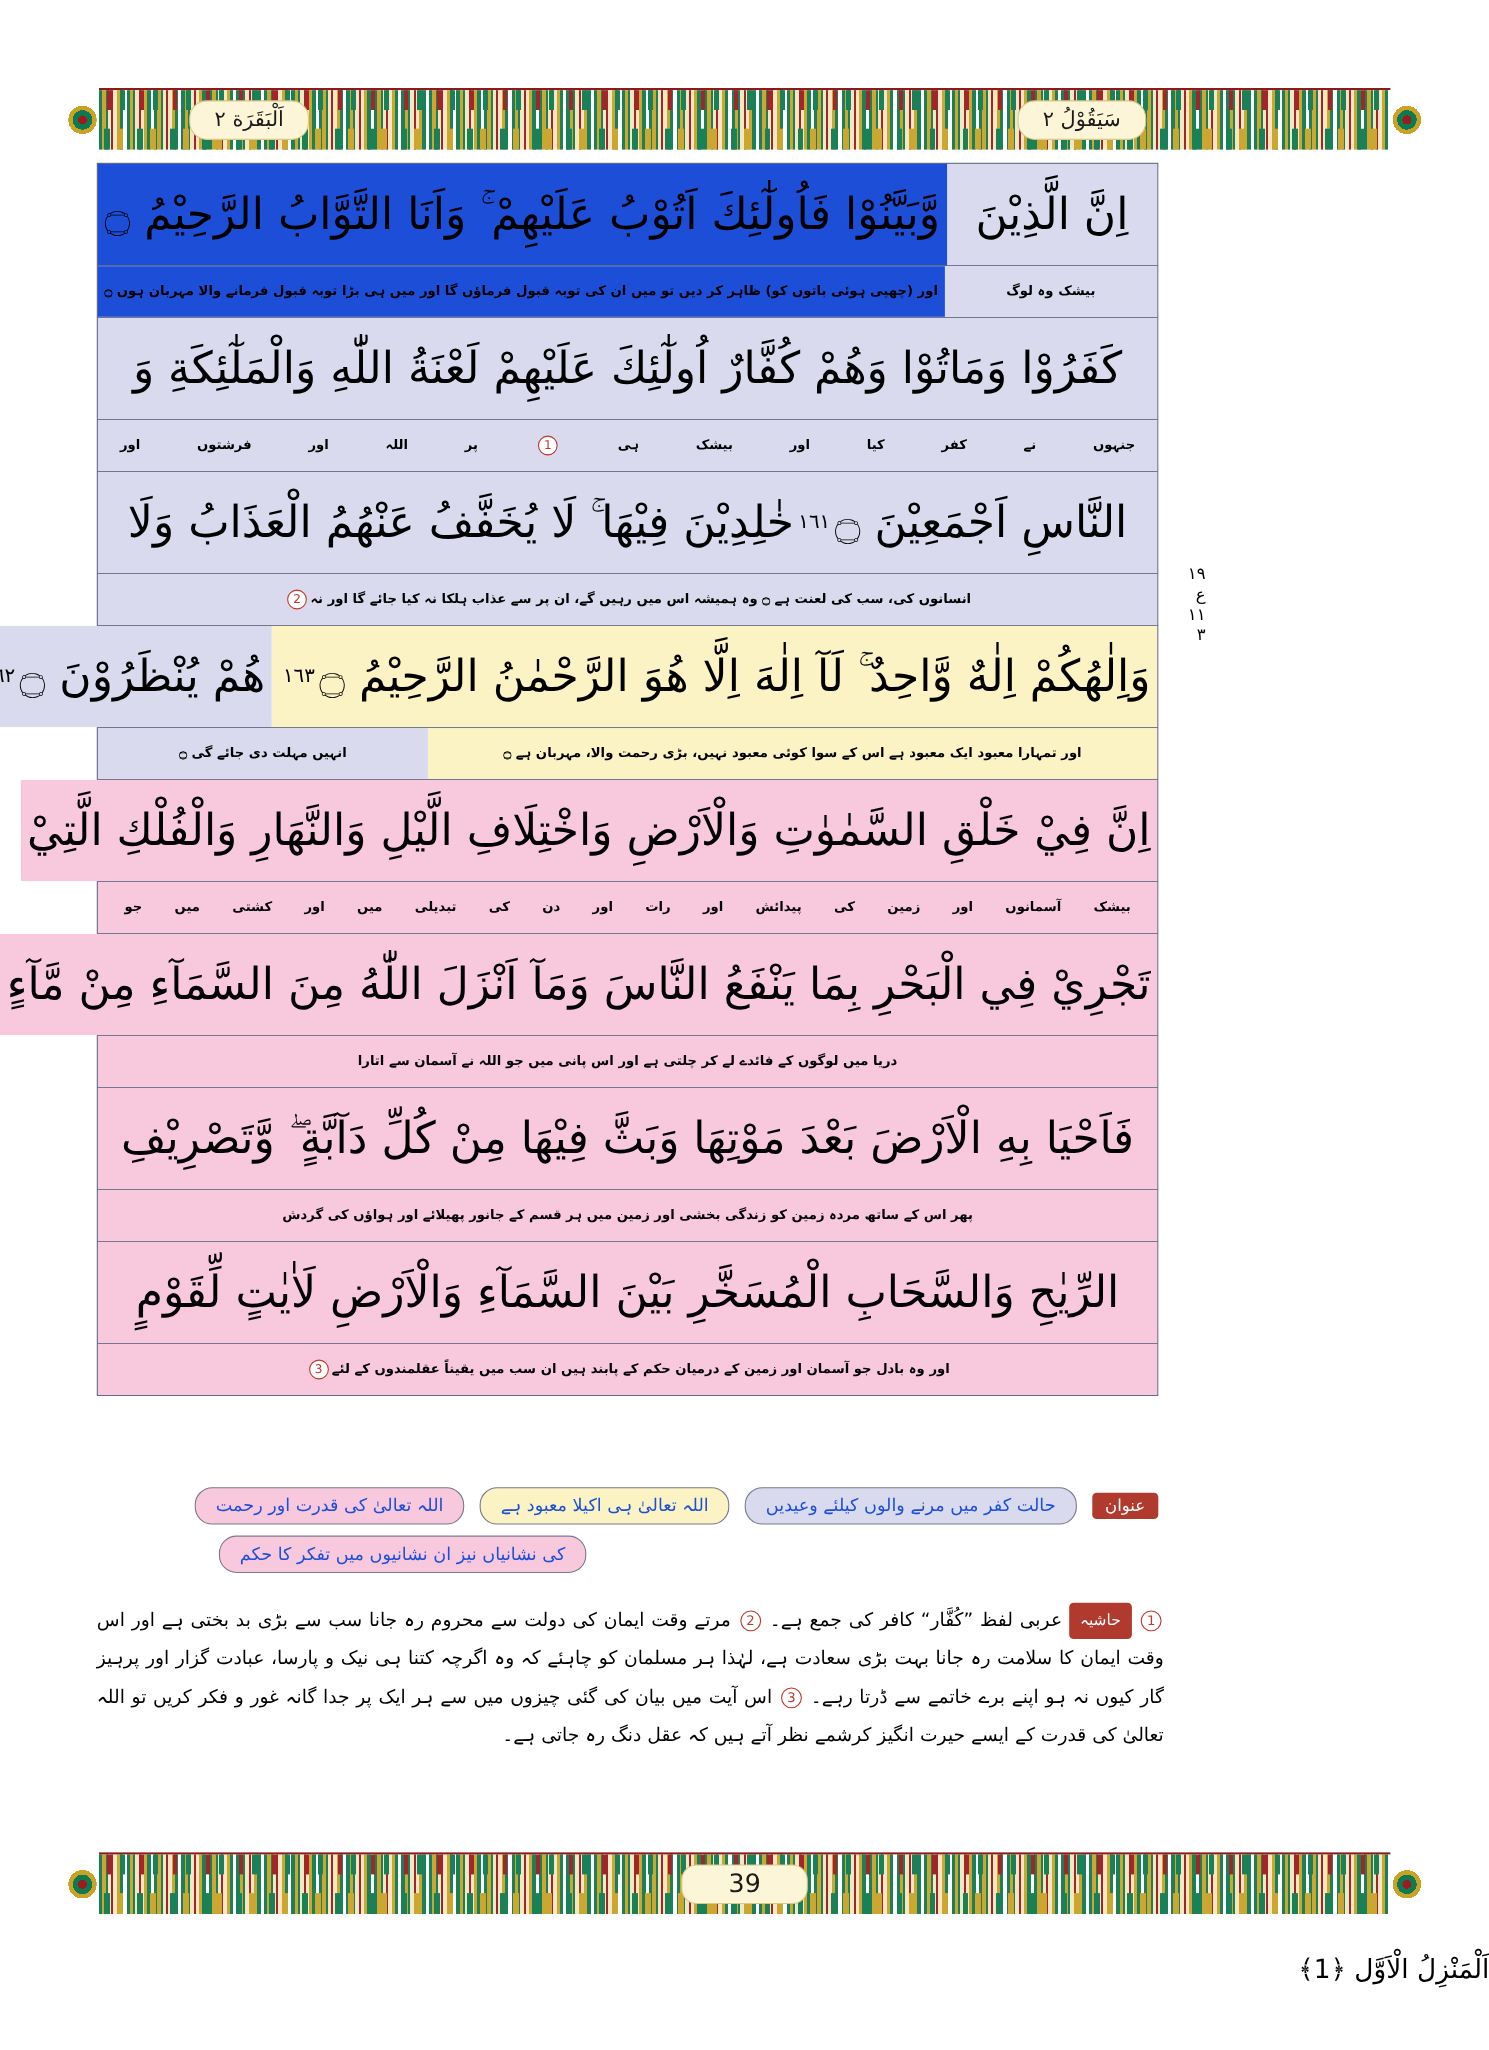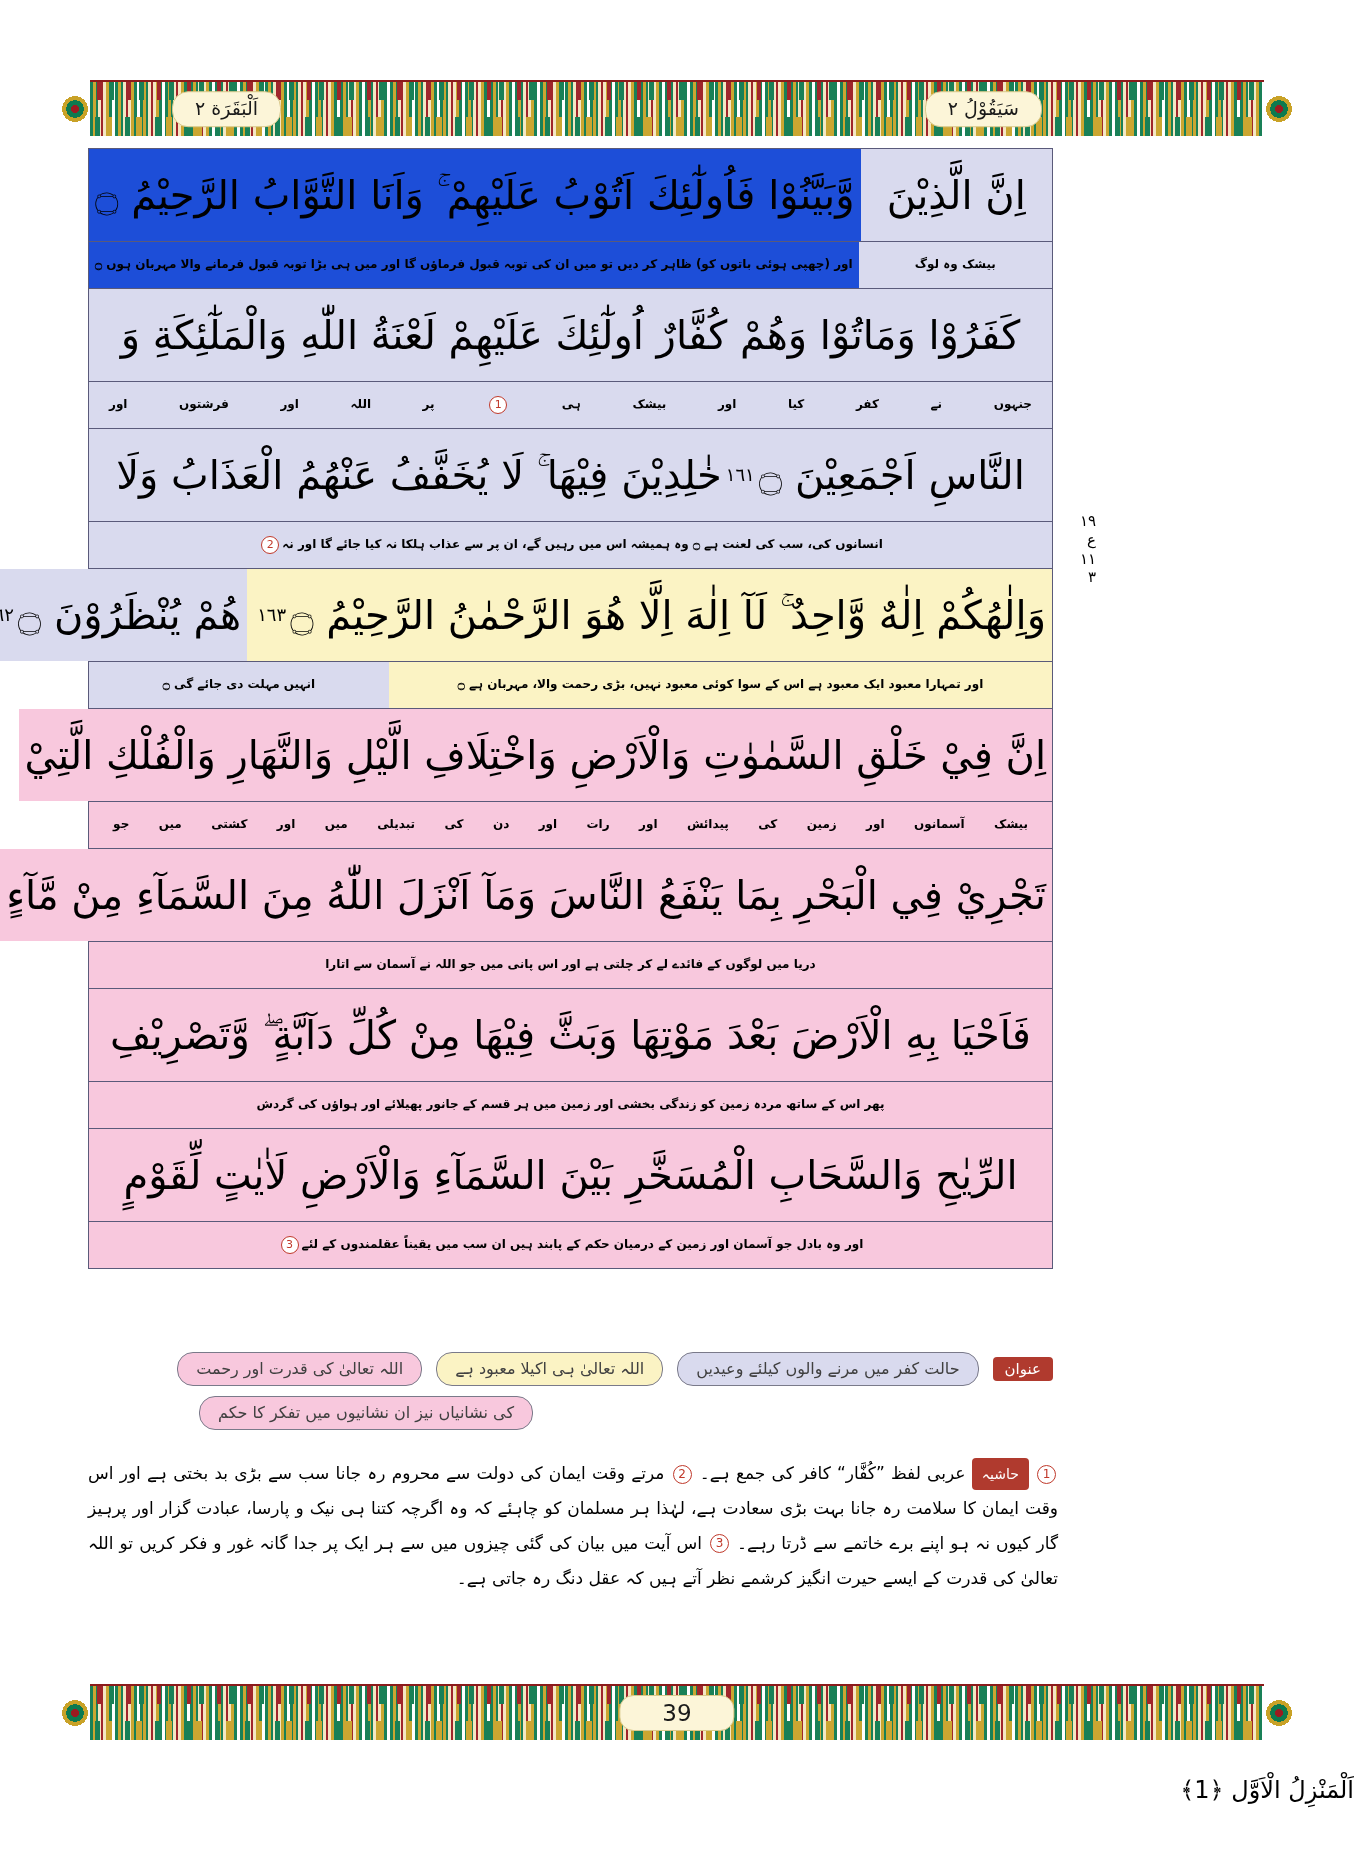--- a/index.html
+++ b/index.html
@@ -200,21 +200,21 @@
     gap: 14px;
     margin-bottom: 10px;
   }
   .legend-row.second { justify-content: flex-start; padding-right: 520px; }
   .pill {
     border: 1px solid #7a7a8a;
     border-radius: 16px;
     padding: 4px 18px;
     font-size: 16px;
     line-height: 1.5;
-    color: #404040;
+    color: #1d4ed8;
     white-space: nowrap;
     direction: rtl;
   }
   .pill.pink { background: #f8c8dd; }
   .pill.yellow { background: #fbf3c4; }
   .pill.lavender { background: #d9daee; }
   .tag-unwan {
     background: #b03a2e;
     color: #fff;
     border-radius: 4px;

